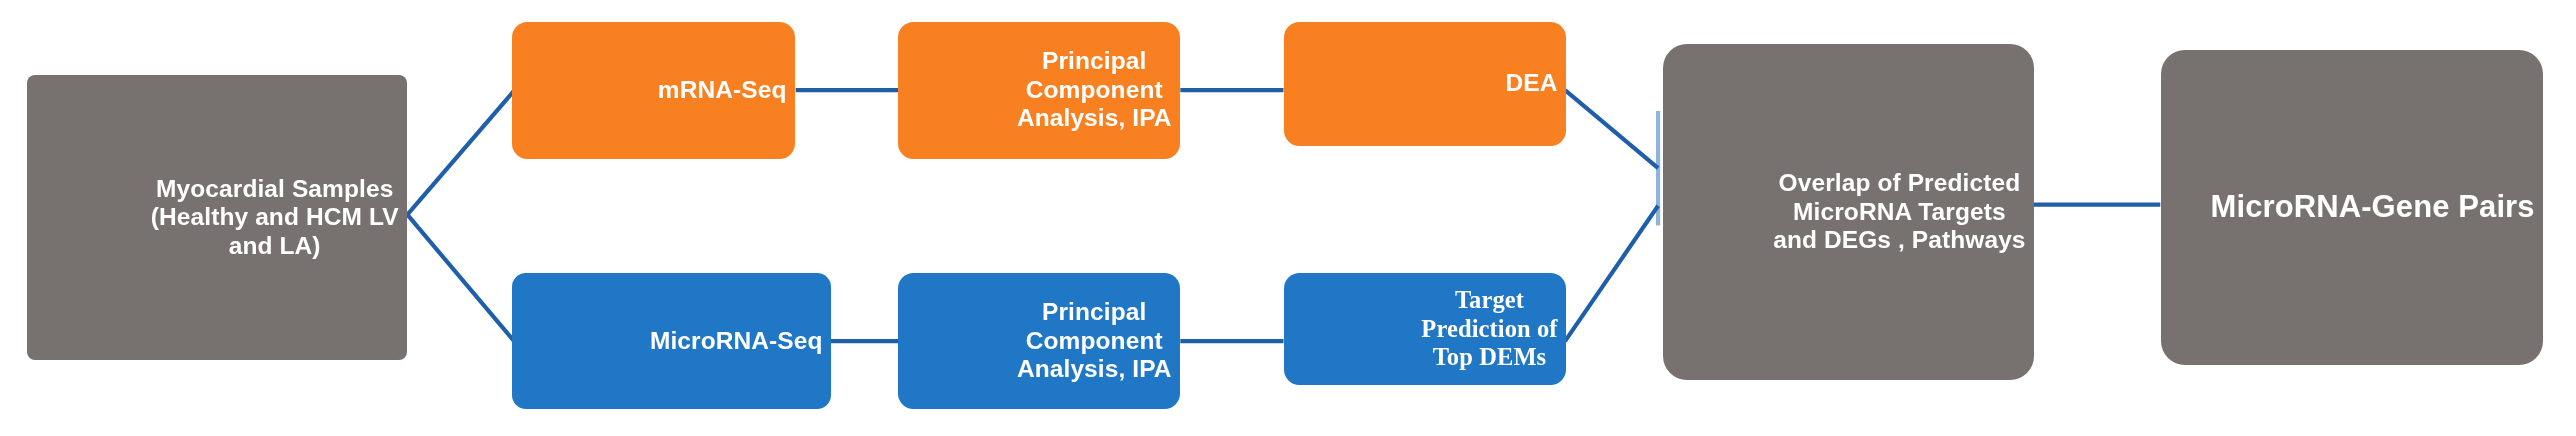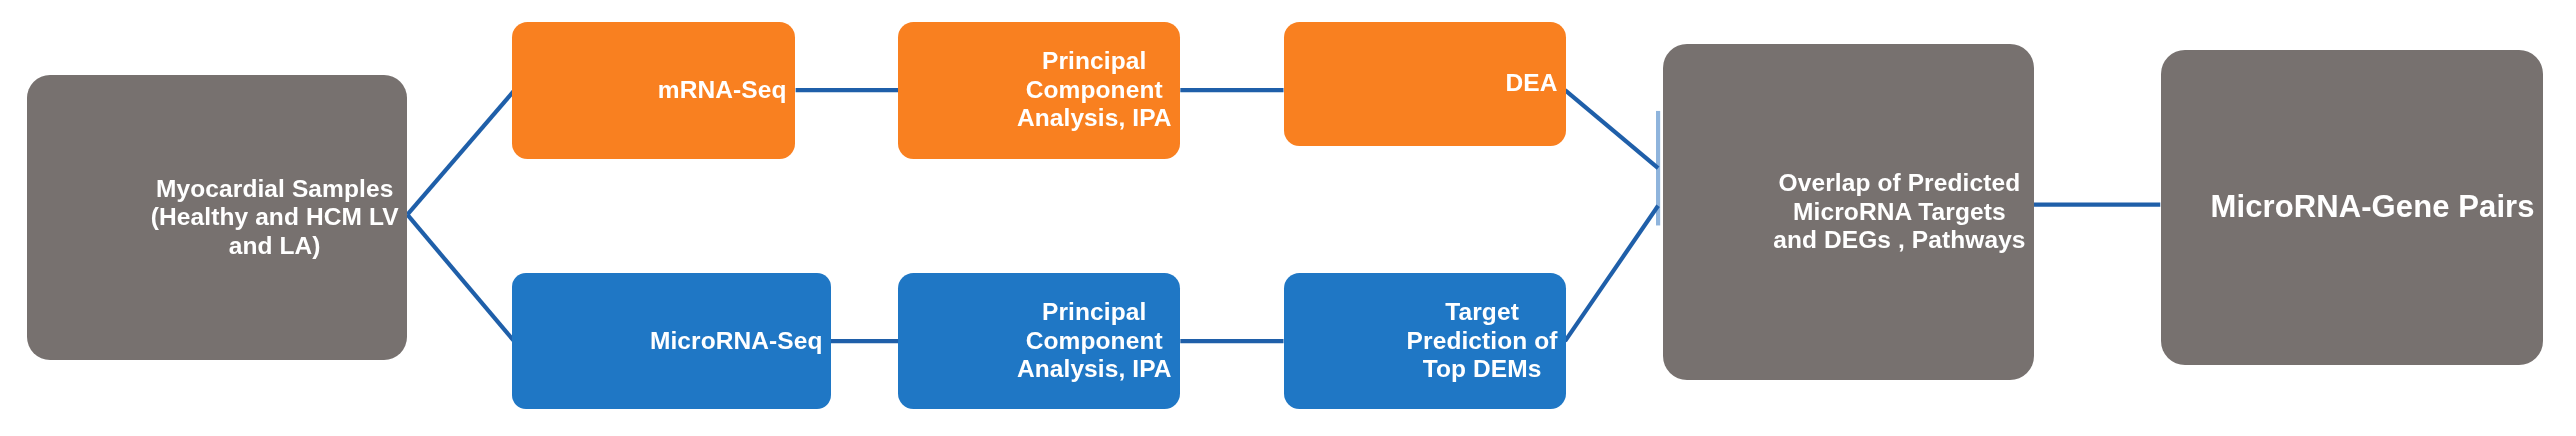--- a/index.html
+++ b/index.html
@@ -36,21 +36,21 @@
     display: block;
     white-space: pre-line;
   }
   .node-grey  { background: #77716F; }
   .node-orange{ background: #F98020; }
   .node-blue  { background: #1F77C5; }
 
   
   #node-myocardial-samples {
     left: 27px;  top: 75px;  width: 380px; height: 285px;
-    font-size: 24.5px; border-radius: 23px; padding-left: 20px;
+    font-size: 24.5px; border-radius: 8px; padding-left: 20px;
   }
   #node-mrna-seq {
     left: 512px; top: 21.5px;  width: 283px; height: 137px;
     font-size: 24.5px; border-radius: 15.5px;
   }
   #node-pca-ipa-mrna {
     left: 898px; top: 21.5px; width: 282px; height: 137px;
     font-size: 24.5px; border-radius: 15.5px;
   }
   #node-dea {
@@ -67,22 +67,22 @@
   }
   #node-microrna-seq {
     left: 512px; top: 273px; width: 319px; height: 136px;
     font-size: 24.5px; border-radius: 14px;
   }
   #node-pca-ipa-mirna {
     left: 898px; top: 273px; width: 282px; height: 136px;
     font-size: 24.5px; border-radius: 15.5px;
   }
   #node-target-prediction {
-    left: 1284px; top: 273px; width: 282px; height: 136px;
-    font-size: 24.5px; border-radius: 15.5px;
+    left: 1284px; top: 273px; width: 282px; height: 112px;
+    font-size: 24.5px; border-radius: 15.5px; font-family: Liberation Serif, serif;
   }
 
   
   #connectors {
     position: absolute;
     left: 0; top: 0;
     width: 2576px; height: 436px;
     pointer-events: none;
   }
   .conn {

